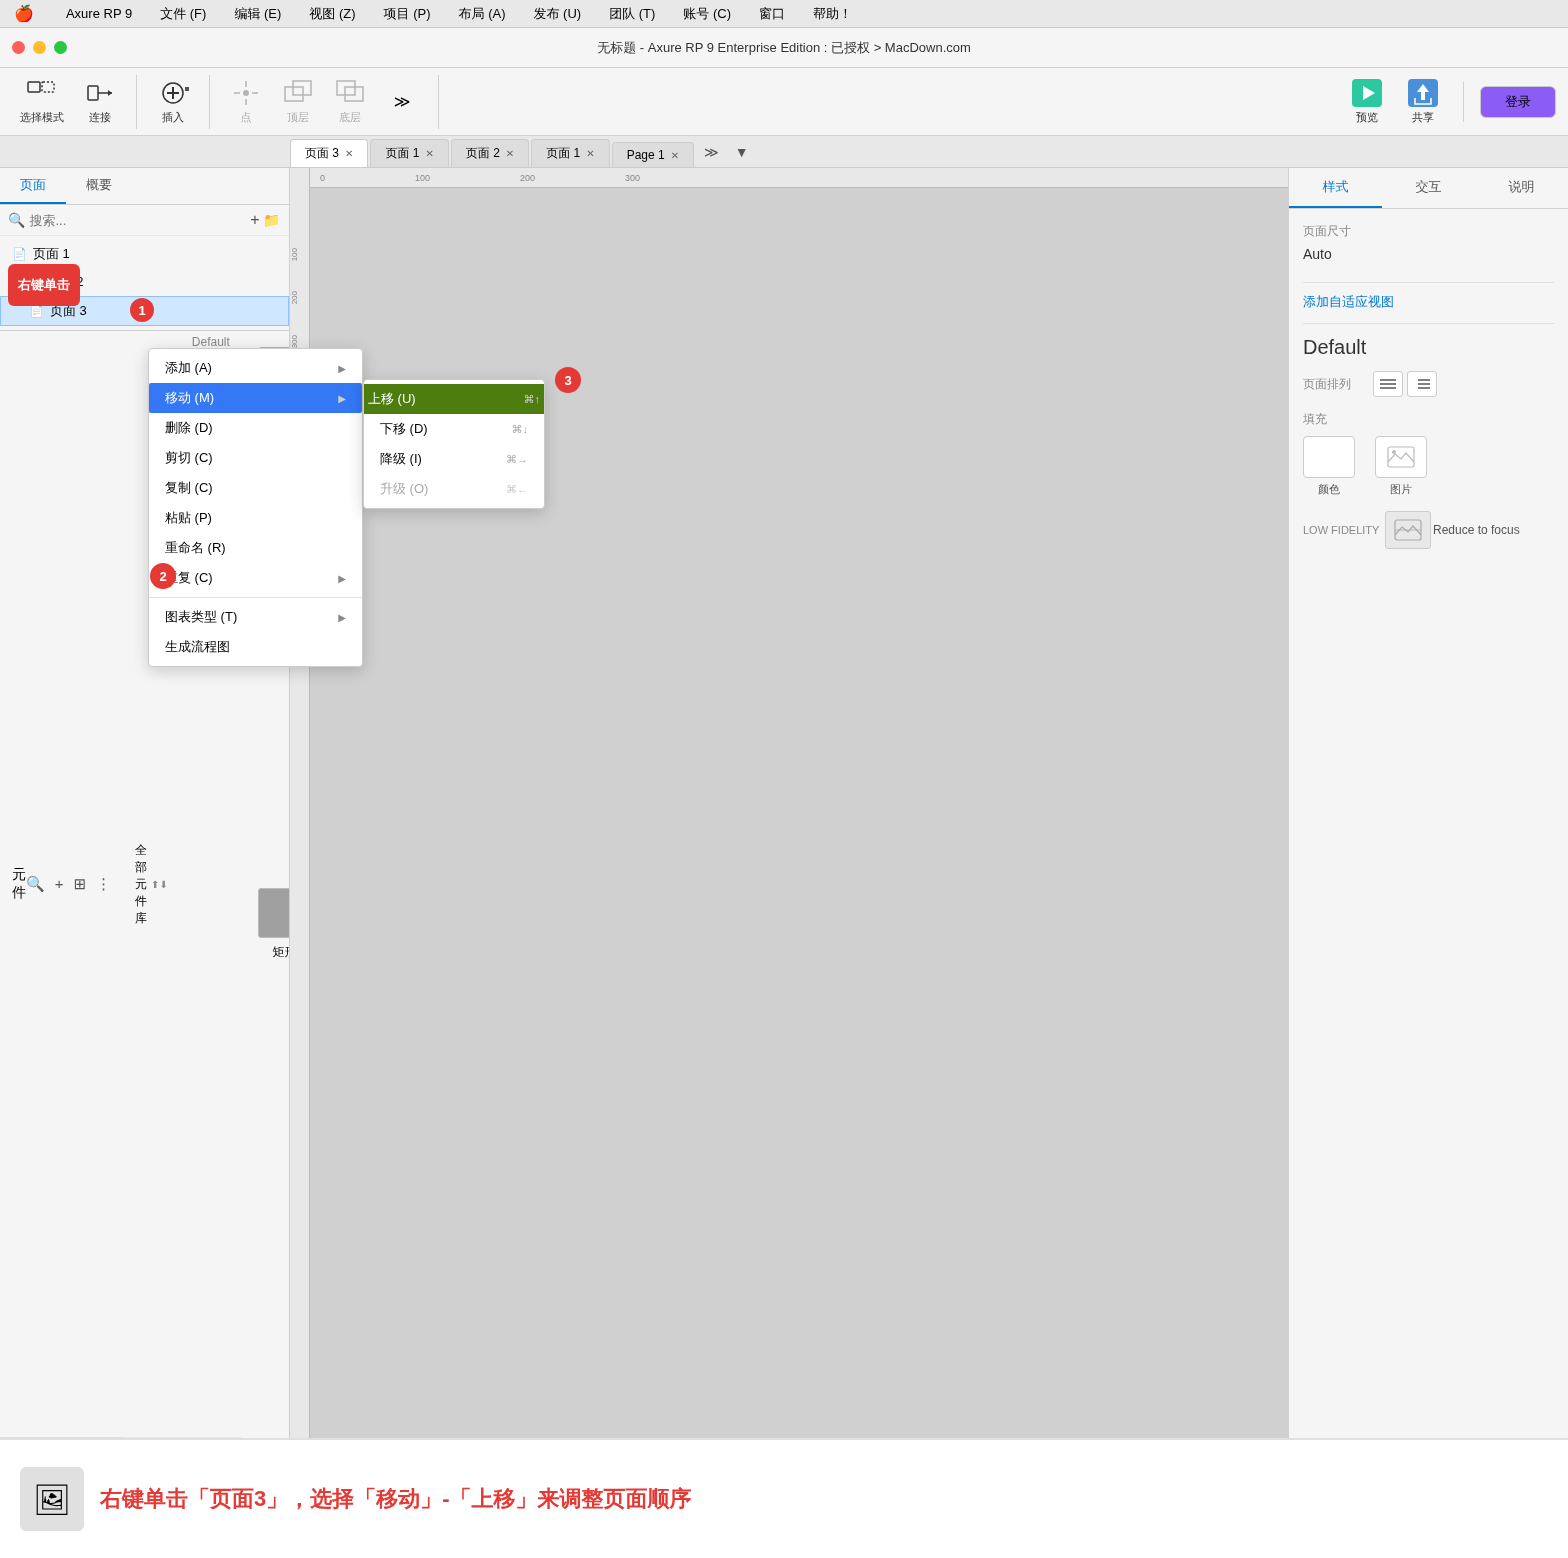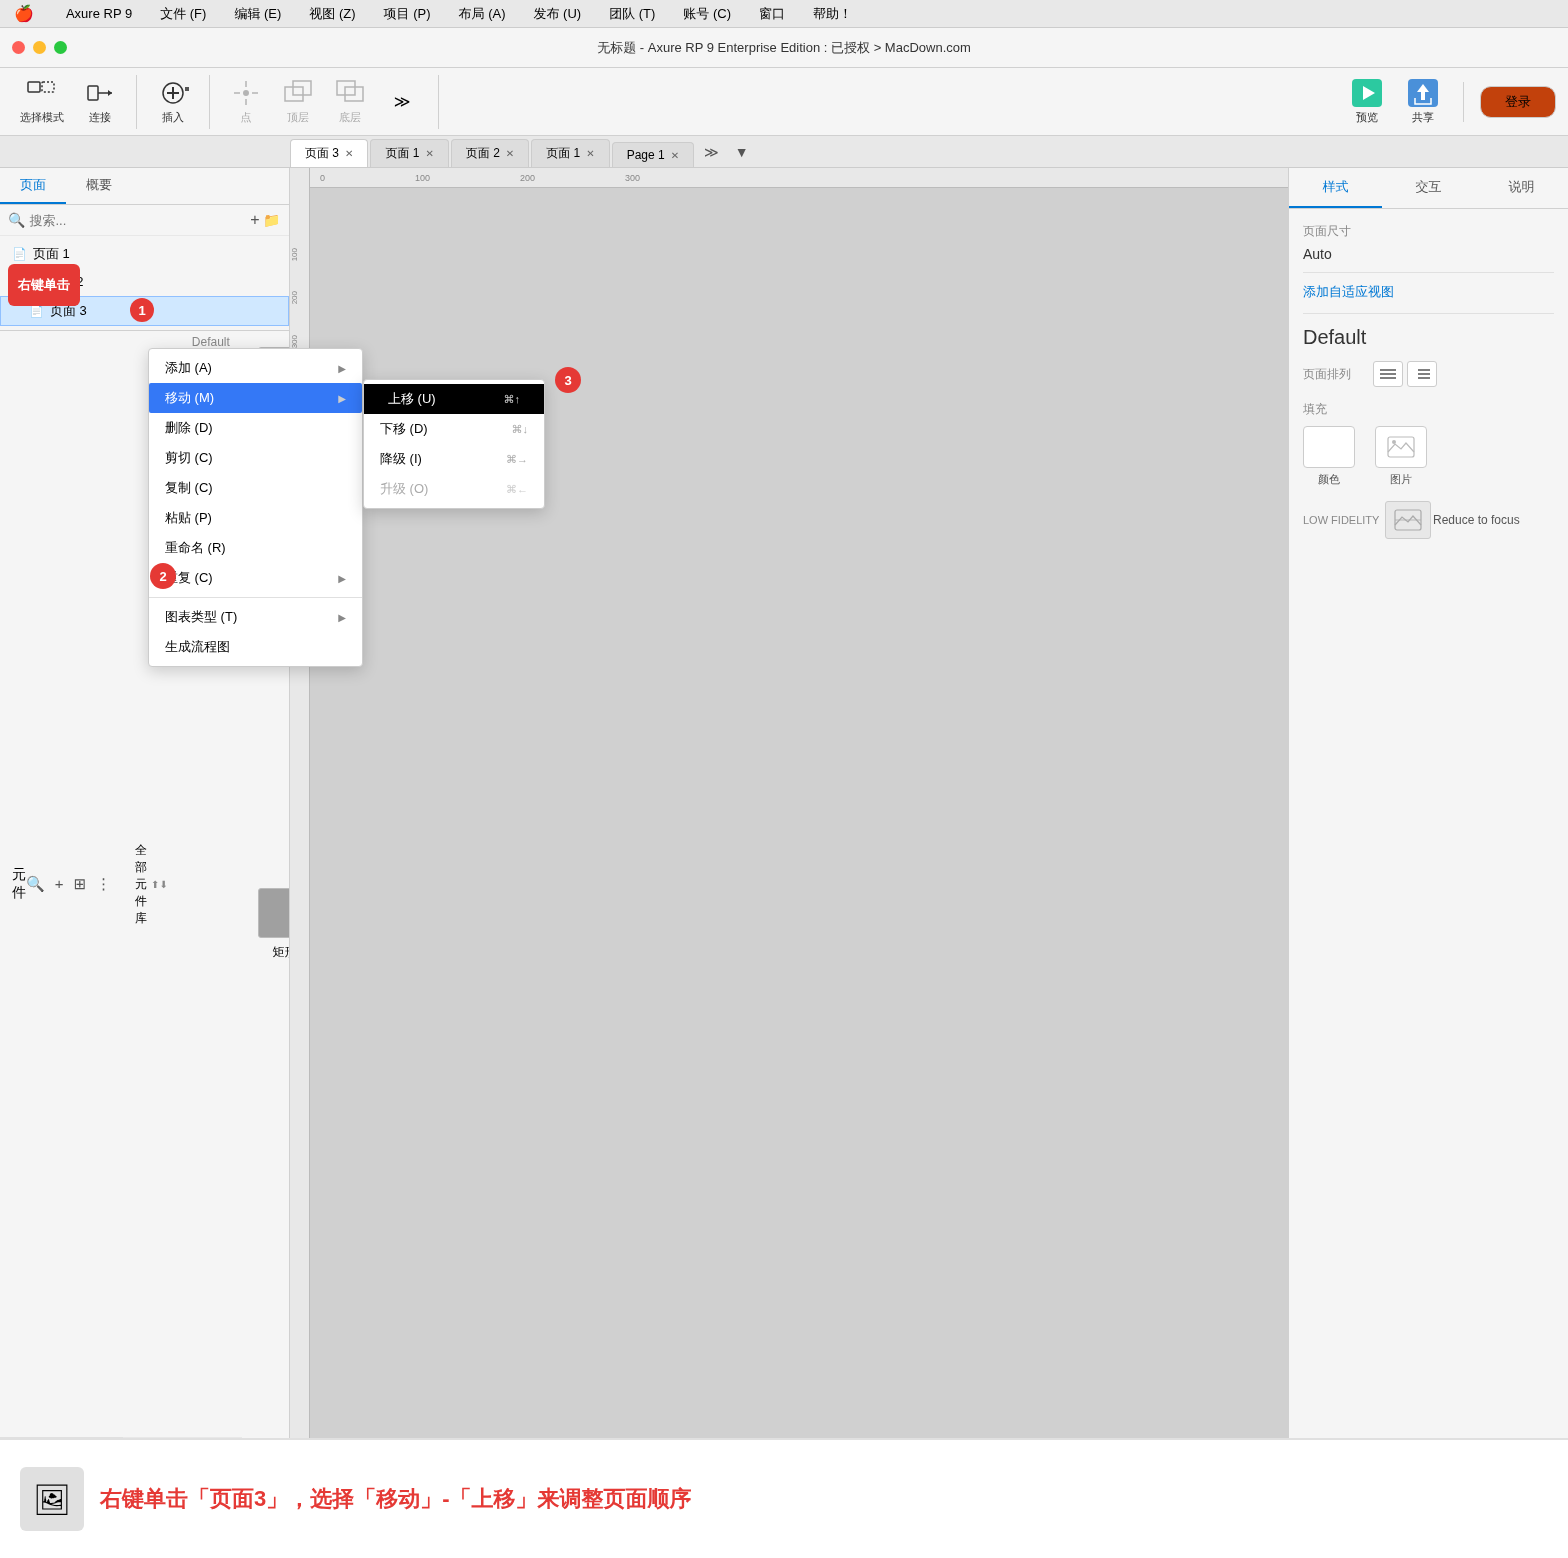--- a/index.html
+++ b/index.html
@@ -19,21 +19,21 @@
     .dot-green { background: #28c840; }
     .titlebar-text { font-size: 13px; color: #333; }
 
     
     .toolbar { background: #f5f5f5; height: 68px; display: flex; align-items: center; padding: 0 12px; gap: 8px; border-bottom: 1px solid #d0d0d0; }
     .toolbar-group { display: flex; align-items: center; gap: 4px; border-right: 1px solid #d0d0d0; padding-right: 12px; margin-right: 4px; }
     .toolbar-btn { display: flex; flex-direction: column; align-items: center; gap: 3px; padding: 4px 8px; cursor: pointer; border-radius: 4px; min-width: 44px; }
     .toolbar-icon { width: 32px; height: 28px; display: flex; align-items: center; justify-content: center; font-size: 20px; }
     .toolbar-label { font-size: 11px; color: #333; }
     .toolbar-spacer { flex: 1; }
-    .login-btn { background: #c2410c; border: 1px solid #ccc; border-radius: 11px; padding: 6px 24px; font-size: 13px; cursor: pointer; }
+    .login-btn { background: #8b5cf6; border: 1px solid #ccc; border-radius: 6px; padding: 6px 24px; font-size: 13px; cursor: pointer; }
 
     
     .tabs-row { background: #f0f0f0; height: 32px; display: flex; align-items: flex-end; padding-left: 290px; border-bottom: 1px solid #ccc; }
     .tab { display: flex; align-items: center; gap: 6px; padding: 5px 14px; background: #ddd; border: 1px solid #ccc; border-bottom: none; cursor: pointer; font-size: 12px; border-radius: 4px 4px 0 0; margin-right: 2px; }
     .tab.active { background: white; }
     .tab-close { font-size: 10px; color: #666; cursor: pointer; }
 
     
     .app-container { display: flex; flex-direction: column; height: 1558px; width: 1568px; background: #f0f0f0; }
     .content-area { display: flex; flex: 1; overflow: hidden; position: relative; }
@@ -298,21 +298,21 @@
     <div style="width:280px; background:#f5f5f5; border-left:1px solid #d0d0d0; display:flex; flex-direction:column; flex-shrink:0;">
 
       <div style="display:flex; border-bottom:1px solid #d0d0d0;">
         <div style="flex:1; padding:10px 0; text-align:center; cursor:pointer; font-size:13px; color:#0078d4; border-bottom:2px solid #0078d4;">样式</div>
         <div style="flex:1; padding:10px 0; text-align:center; cursor:pointer; font-size:13px; color:#555;">交互</div>
         <div style="flex:1; padding:10px 0; text-align:center; cursor:pointer; font-size:13px; color:#555;">说明</div>
       </div>
 
       <div style="padding:14px; flex:1; overflow-y:auto;">
         <div style="font-size:12px; color:#888; margin-bottom:6px;">页面尺寸</div>
-        <div style="font-size:14px; color:#333; margin-bottom:10px;">Auto</div>
+        <div style="font-size:14px; color:#333; margin-bottom:20px;">Auto</div>
         <div style="height:1px; background:#e0e0e0; margin-bottom:10px;"></div>
         <a style="font-size:13px; color:#0078d4; cursor:pointer; text-decoration:none;">添加自适应视图</a>
         <div style="height:1px; background:#e0e0e0; margin:12px 0;"></div>
 
         
         <div style="margin-bottom:12px;">
           <div style="font-size:20px; font-weight:500; color:#333; margin-bottom:12px;">Default</div>
 
           <div style="display:flex; align-items:center; gap:10px; margin-bottom:14px;">
             <span style="font-size:12px; color:#888; width:60px;">页面排列</span>
@@ -411,21 +411,21 @@
           <span>生成流程图</span>
         </div>
       </div>
     </div>
 
     <div style="position:absolute; left:363px; top:211px; z-index:201;">
 
       <div style="position:absolute; right:-36px; top:-12px; background:#e53935; color:white; border-radius:50%; width:26px; height:26px; display:flex; align-items:center; justify-content:center; font-size:13px; font-weight:bold; z-index:210;">3</div>
 
       <div style="background:white; border:1px solid #ccc; border-radius:4px; box-shadow:0 4px 16px rgba(0,0,0,0.18); width:182px; padding:4px 0; font-size:13px;">
-        <div style="padding:6px 24px; display:flex; align-items:center; justify-content:space-between; cursor:pointer; background:#000000; color:white;">
+        <div style="padding:6px 4px; display:flex; align-items:center; justify-content:space-between; cursor:pointer; background:#4d7c0f; color:white;">
           <span>上移 (U)</span>
           <span style="font-size:11px; color:#ccc;">⌘↑</span>
         </div>
         <div style="padding:6px 16px; display:flex; align-items:center; justify-content:space-between; cursor:pointer;">
           <span>下移 (D)</span>
           <span style="font-size:11px; color:#aaa;">⌘↓</span>
         </div>
         <div style="padding:6px 16px; display:flex; align-items:center; justify-content:space-between; cursor:pointer;">
           <span>降级 (I)</span>
           <span style="font-size:11px; color:#aaa;">⌘→</span>

